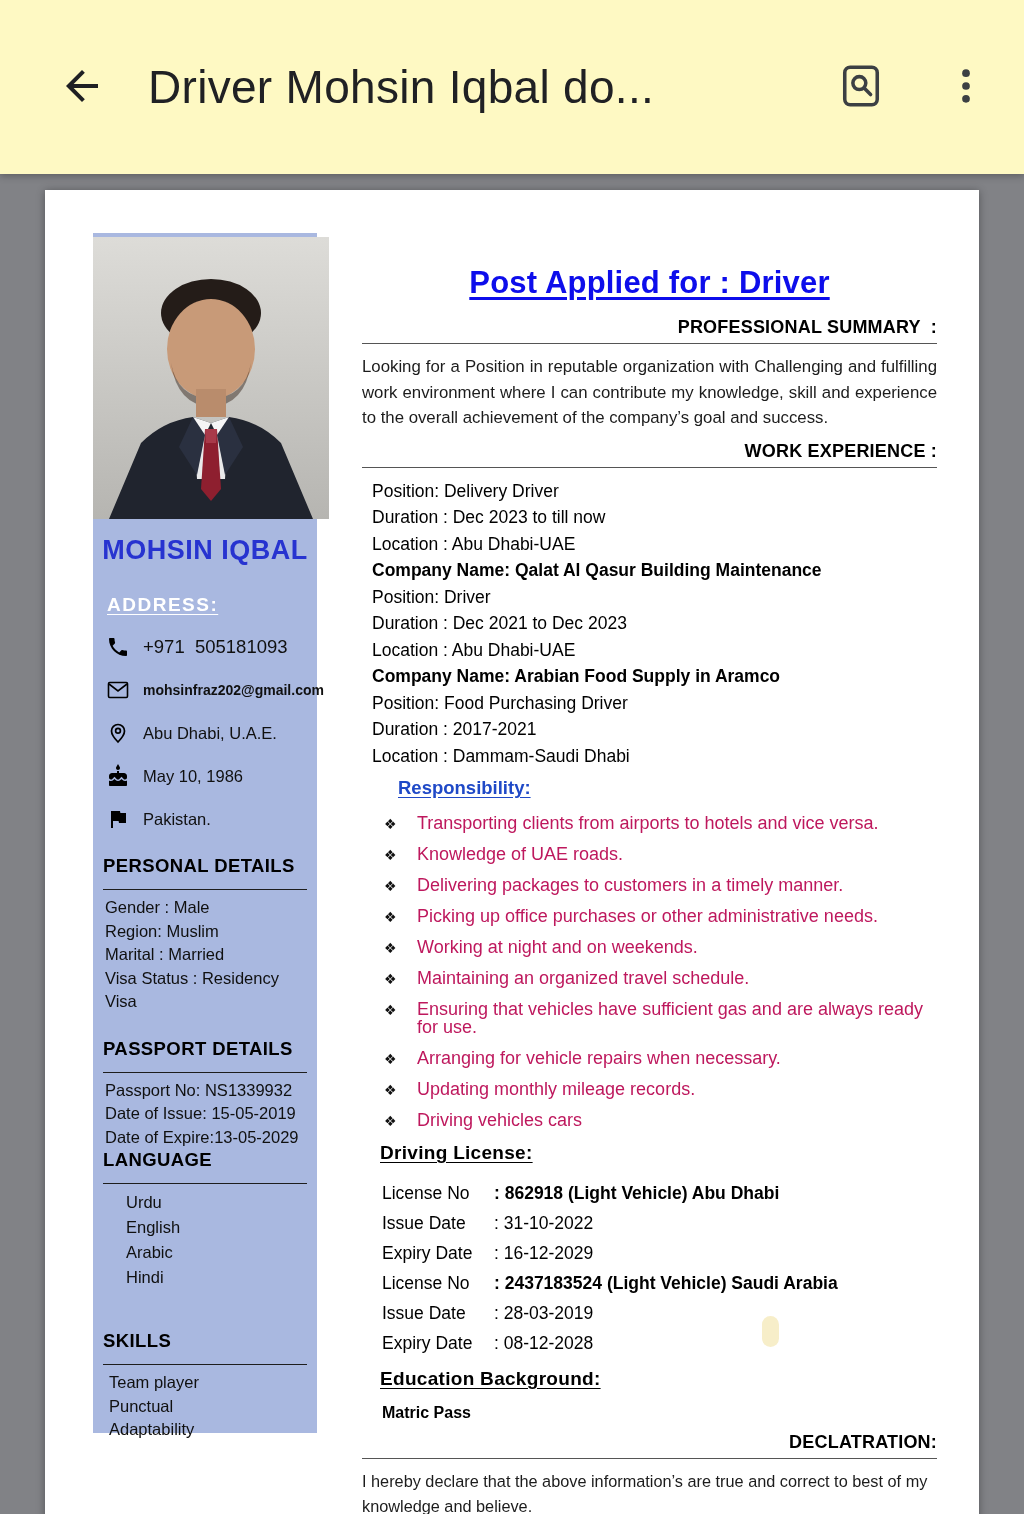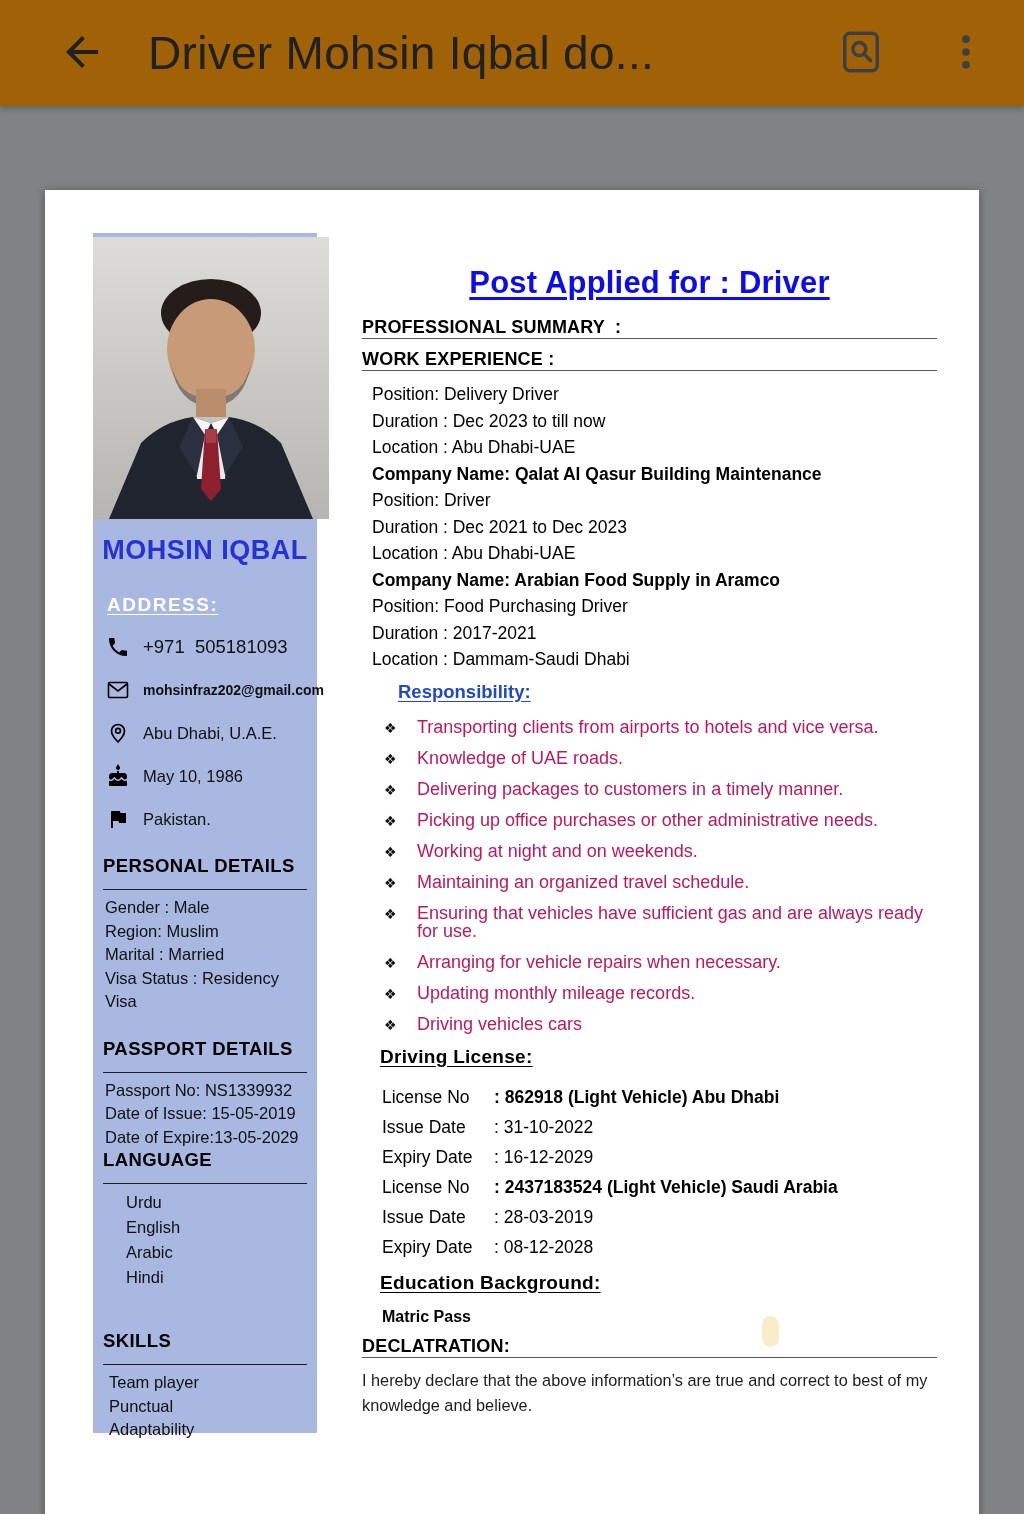--- a/index.html
+++ b/index.html
@@ -7,21 +7,21 @@
   body {
     font-family:"Liberation Sans","DejaVu Sans",sans-serif;
     background:#818286;
     overflow:hidden;
     position:relative;
   }
 
   
   .appbar {
     position:relative; z-index:5;
-    height:106px; background:#a16207;
+    height:174px; background:#fef9c3;
     display:flex; align-items:center;
     padding:0 36px 0 58px;
     box-shadow:0 2px 7px rgba(0,0,0,0.28);
   }
   .icon-btn { background:none; border:none; padding:0; cursor:pointer;
     display:flex; align-items:center; justify-content:center; }
   .back-btn svg { width:48px; height:48px; }
   .appbar-title {
     flex:1; margin-left:42px; font-size:46px; color:#202124;
     font-weight:400; letter-spacing:0.3px; white-space:nowrap; overflow:hidden;
@@ -72,22 +72,22 @@
 
   
   .maincol { position:absolute; left:317px; top:42px; width:575px;margin-top:31px; }
   .post-title {
     text-align:center; color:#0d0deb; font-size:31px; font-weight:700;
     text-decoration:underline; text-underline-offset:4px;
     margin:2px 0 16px; letter-spacing:0.2px;
   }
   .rule-h {
     font-size:18px; font-weight:700; color:#000;
-    border-bottom:1.4px solid #555; margin:4px 0 10px;
-    white-space:pre-wrap; letter-spacing:0.2px;
+    border-bottom:1.4px solid #555; padding-bottom:5px; margin:4px 0 10px;
+    white-space:pre-wrap; letter-spacing:0.2px;text-align:right;
   }
   .summary { font-size:16.8px; line-height:25.5px; color:#1c1c1c;
     text-align:justify; margin-bottom:10px; }
   .job div { font-size:17.5px; line-height:26.5px; color:#000; padding-left:10px; }
   .job .company { font-weight:700; }
   .resp-h {
     color:#1f49c7; font-size:18.5px; font-weight:700; text-decoration:underline;
     text-underline-offset:3px; margin:8px 0 15px 36px;
   }
   .b-row { display:flex; margin:0 0 13px 22px; }
@@ -245,20 +245,21 @@
           <div class="side-line">Team player</div>
           <div class="side-line">Punctual</div>
           <div class="side-line">Adaptability</div>
         </div>
       </aside>
 
       <section class="maincol">
         <h1 class="post-title">Post Applied for : Driver</h1>
 
         <h2 class="rule-h">PROFESSIONAL SUMMARY  :</h2>
+        <p class="summary">Looking for a Position in reputable organization with Challenging and fulfilling work environment where I can contribute my knowledge, skill and experience to the overall achievement of the company’s goal and success.</p>
 
         <h2 class="rule-h">WORK EXPERIENCE :</h2>
 
         <div class="job">
           <div>Position: Delivery Driver</div>
           <div>Duration : Dec 2023 to till now</div>
           <div>Location : Abu Dhabi-UAE</div>
         </div>
         <div class="job">
           <div class="company">Company Name: Qalat Al Qasur Building Maintenance</div>

